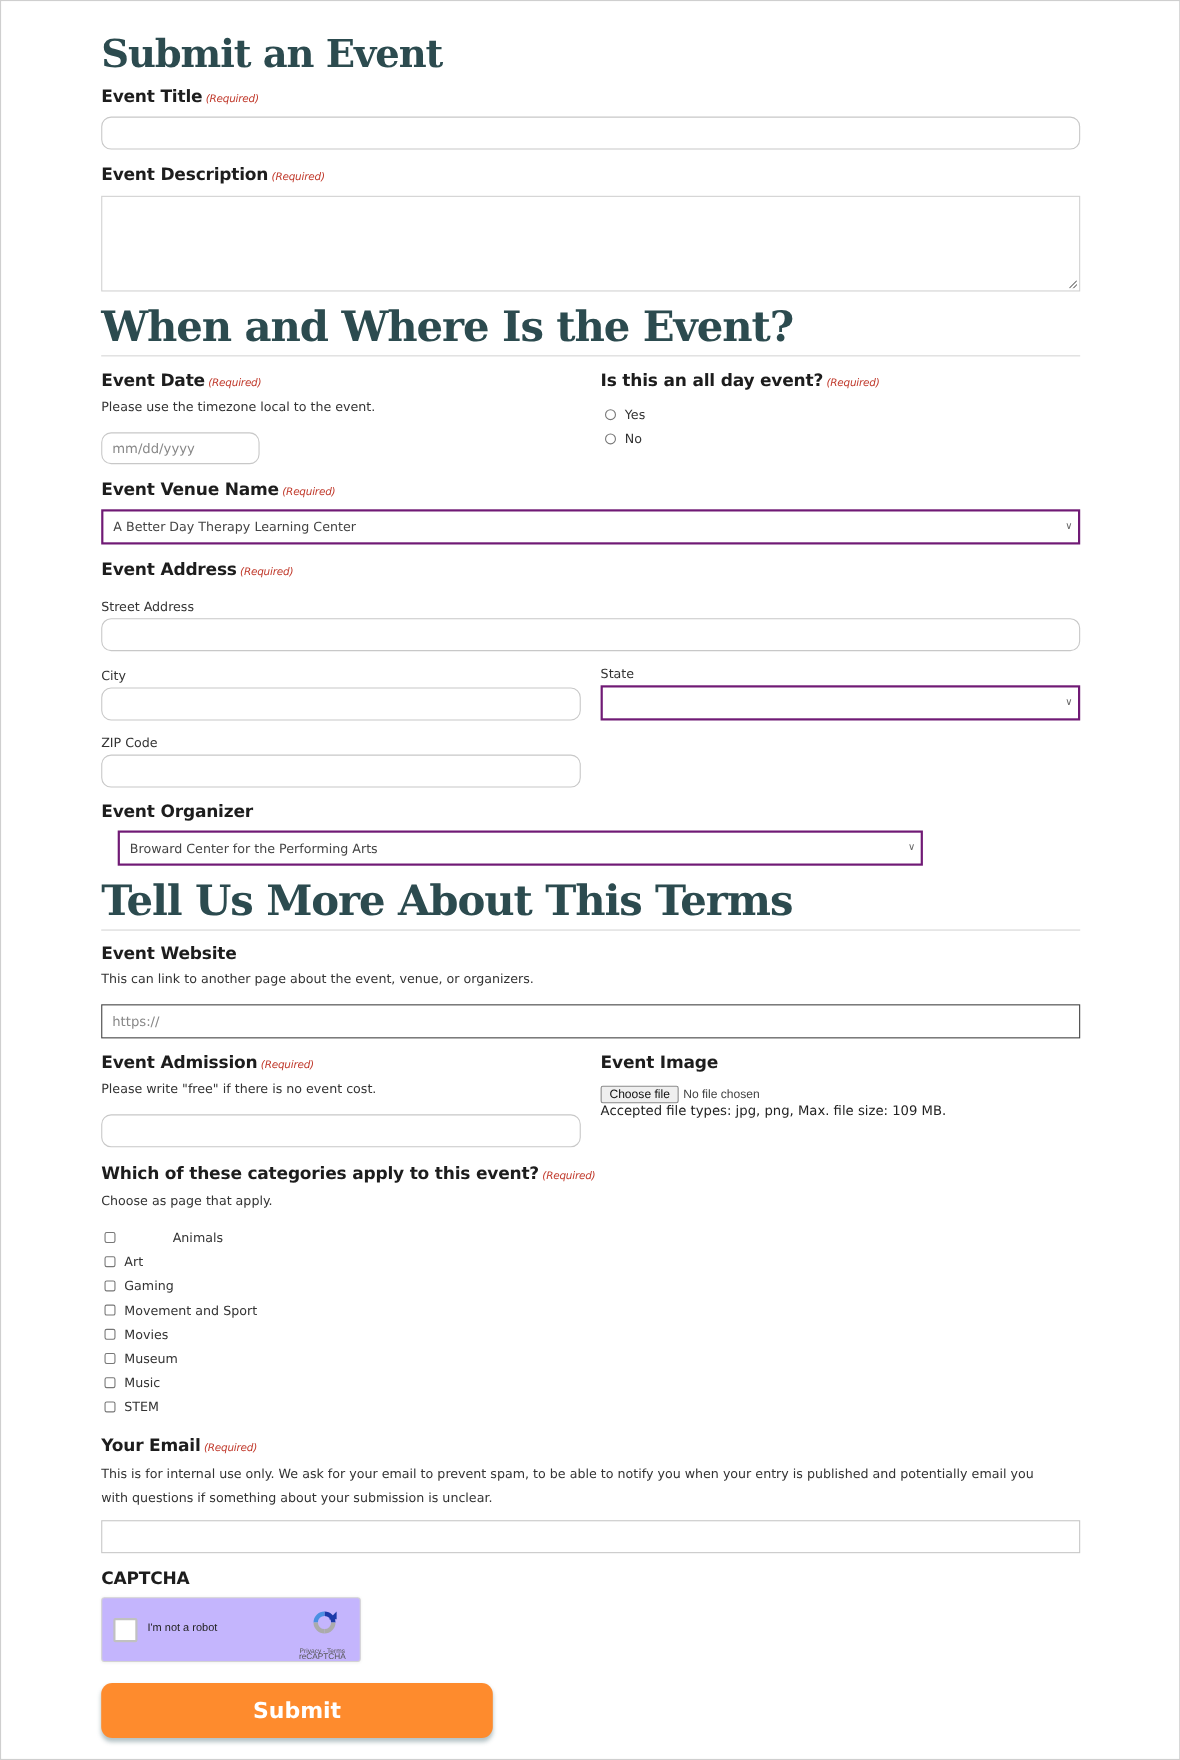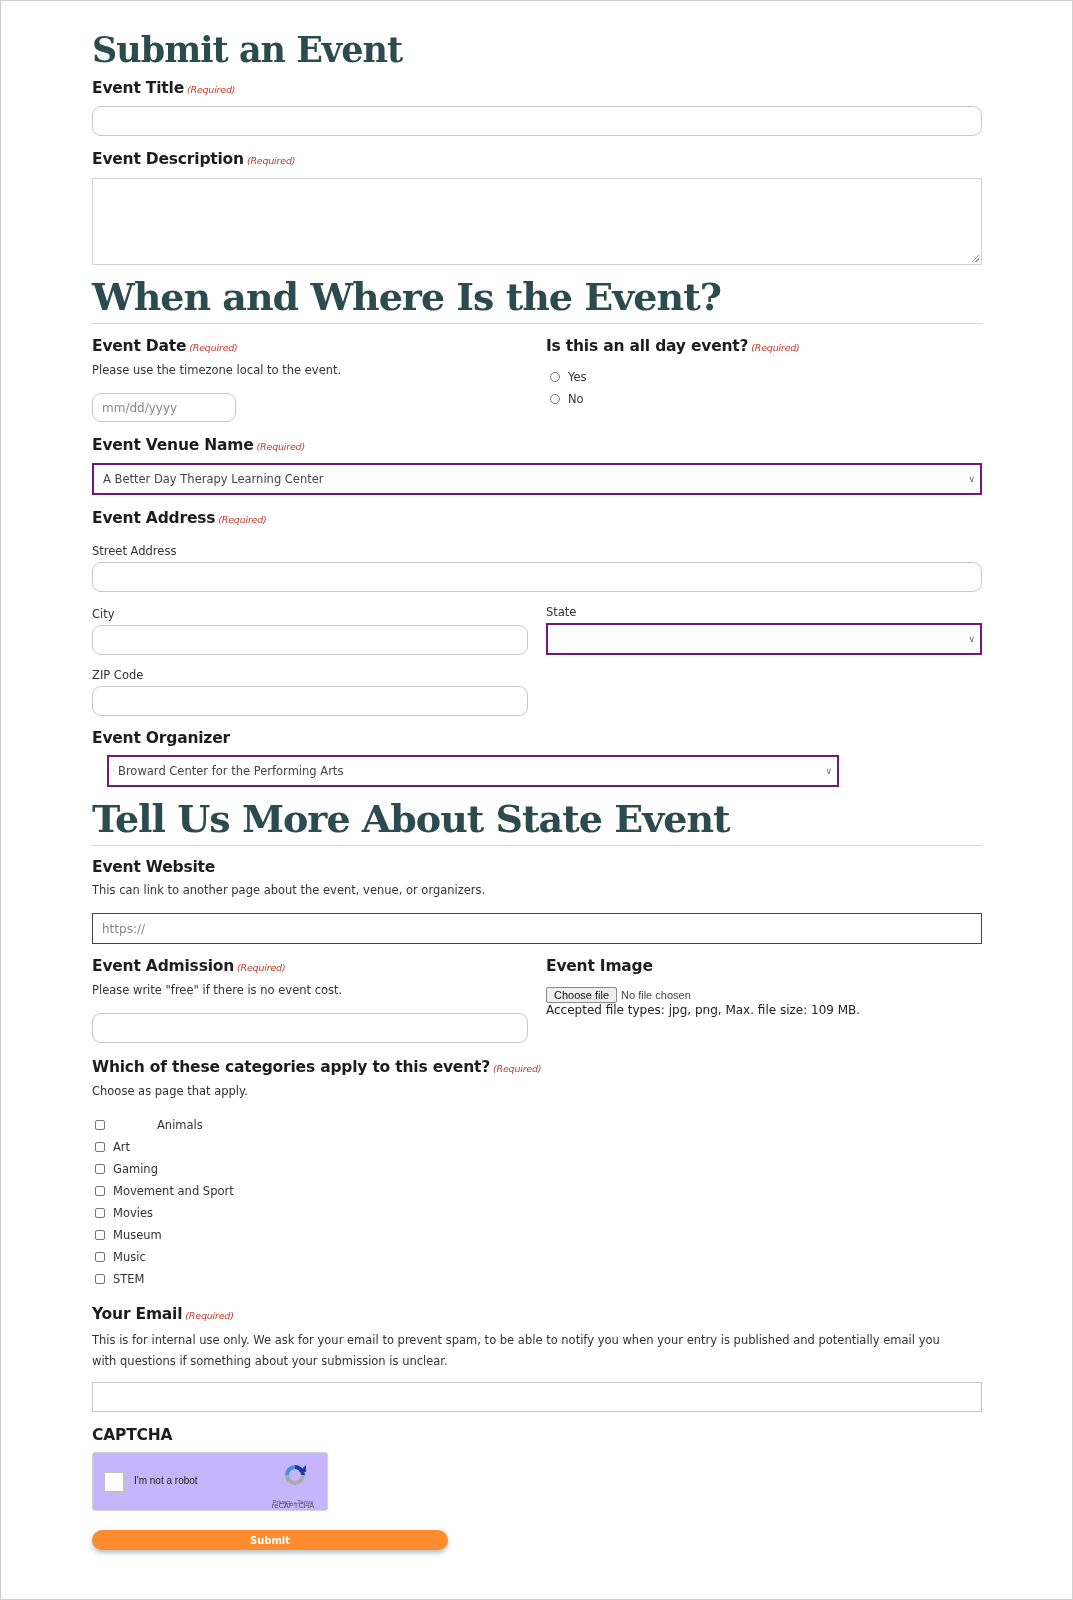--- a/index.html
+++ b/index.html
@@ -60,23 +60,23 @@
     position: absolute; left: 0; top: 1451px; width: 236px; height: 59px;
     background: #c4b5fd; border: 1px solid #d3d3d3; border-radius: 3px;
     box-shadow: 0 0 3px rgba(0,0,0,0.06);
   }
   .captcha-box { position: absolute; left: 10px; top: 18px; width: 22px; height: 22px; border: 2px solid #c1c1c1; border-radius: 2px; background: #fff; }
   .captcha-text { position: absolute; left: 41px; top: 22px; font-family: "Liberation Sans", sans-serif; font-size: 10px; color: #222; }
   .captcha-logo { position: absolute; left: 189px; top: 9px; width: 26px; height: 26px; }
   .captcha-brand { position: absolute; left: 170px; top: 36px; font-family: "Liberation Sans", sans-serif; font-size: 7.5px; color: #555; width: 60px; text-align: center; margin-top: 12px; }
   .captcha-links { position: absolute; left: 170px; top: 46px; font-family: "Liberation Sans", sans-serif; font-size: 6px; color: #555; width: 60px; text-align: center; }
   .submit {
-    position: absolute; left: 0; top: 1529px; width: 356px; height: 20px;
+    position: absolute; left: 0; top: 1529px; width: 356px; height: 50px;
     background: #fe8b2d; border: none; border-radius: 10px; color: #fff;
-    font-family: "DejaVu Sans", sans-serif; font-weight: bold; font-size: 10px;
+    font-family: "DejaVu Sans", sans-serif; font-weight: bold; font-size: 20px;
     box-shadow: 0 3px 4px rgba(40,80,90,0.35);
     display: flex; align-items: center; justify-content: center;
   }
   .email-desc { position: absolute; left: 0; top: 1329px; width: 860px; font-size: 11.5px; color: #333; line-height: 21px; }
 </style>
 </head>
 <body>
 
 <div class="wrap">
 
@@ -142,21 +142,21 @@
 
   <div class="sublabel" style="top:667px;left:0;">ZIP Code</div>
   <div class="input" style="top:685px;left:0;width:436px;height:30px;"></div>
 
   <div class="label" style="top:728px;left:0;">Event Organizer</div>
   <div class="select" style="top:754px;left:15px;width:732px;height:32px;">
     <span>Broward Center for the Performing Arts</span>
     <span class="chev">∨</span>
   </div>
 
-  <h2 class="h2" style="top:795px;">Tell Us More About State Event</h2>
+  <h2 class="h2" style="top:795px;">Tell Us More About This Terms</h2>
   <div class="divider" style="top:844px;"></div>
 
   <div class="label" style="top:857px;left:0;">Event Website</div>
   <div class="desc" style="top:882px;left:0;">This can link to another page about the event, venue, or organizers.</div>
   <div class="input dark" style="top:912px;left:0;width:890px;height:31px;">
     <span>https://</span>
   </div>
 
   <div class="label" style="top:956px;left:0;">
     <span>Event Admission</span><span class="req">(Required)</span>

